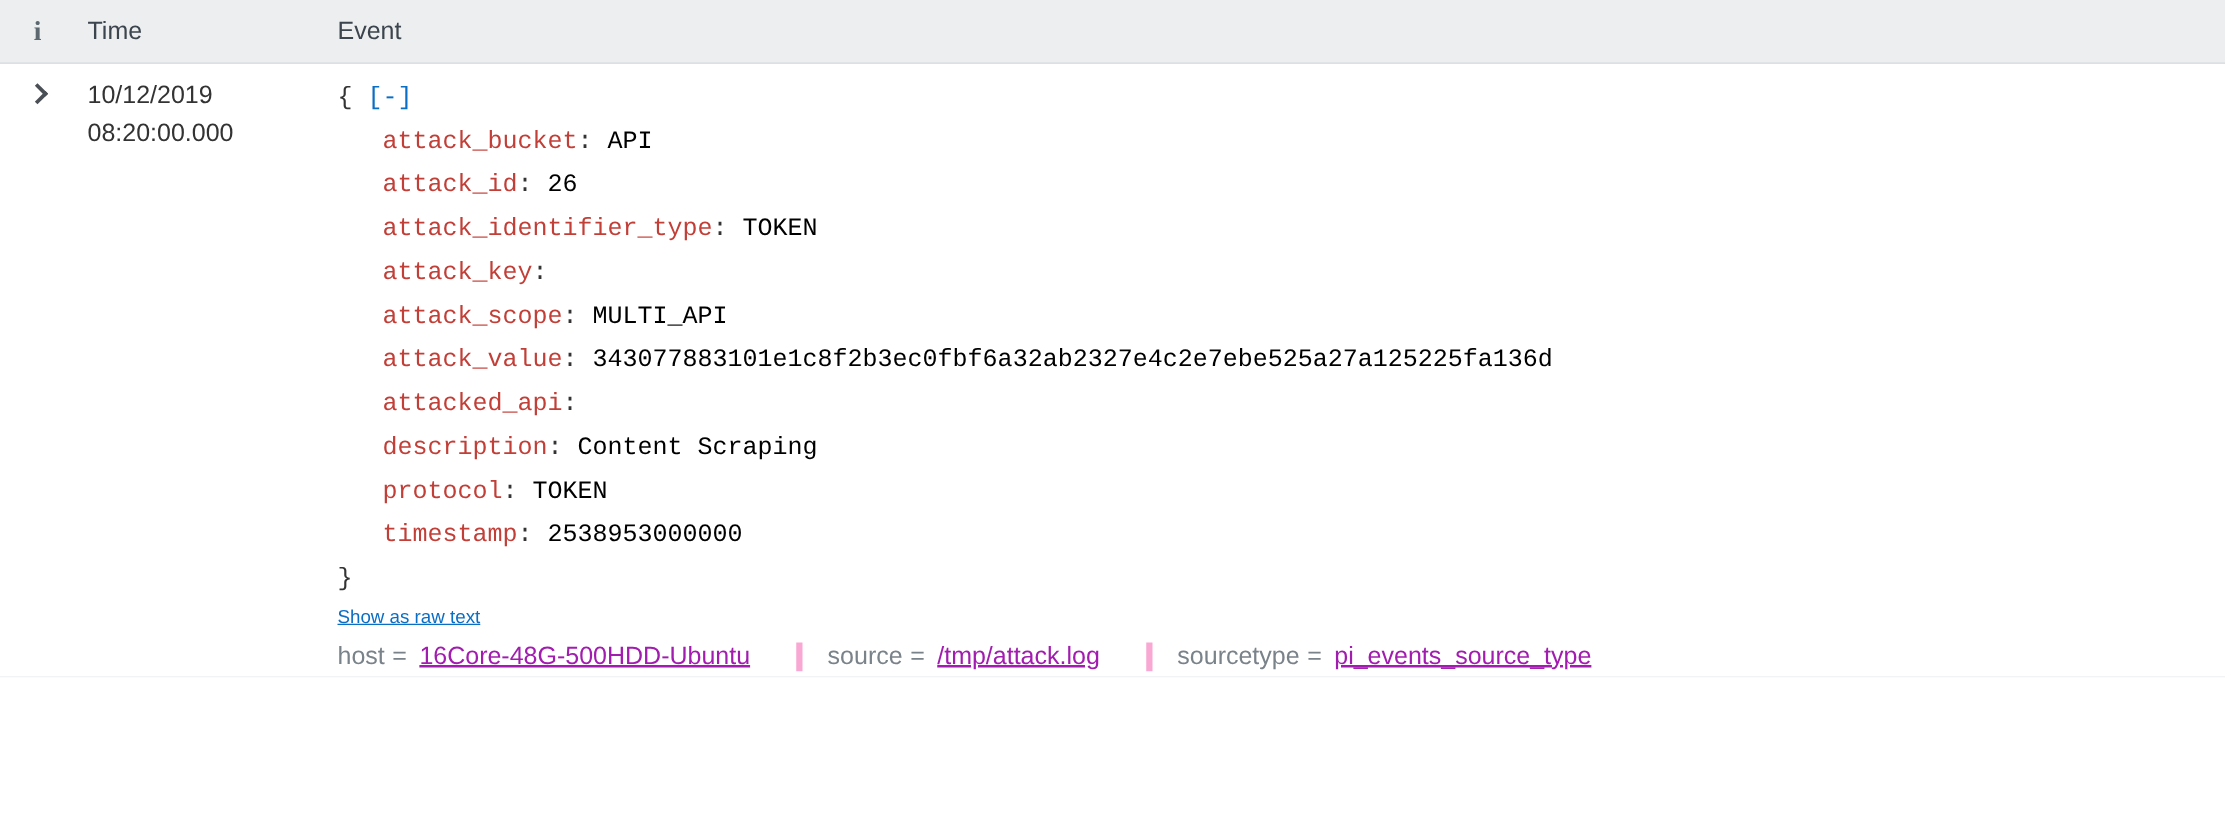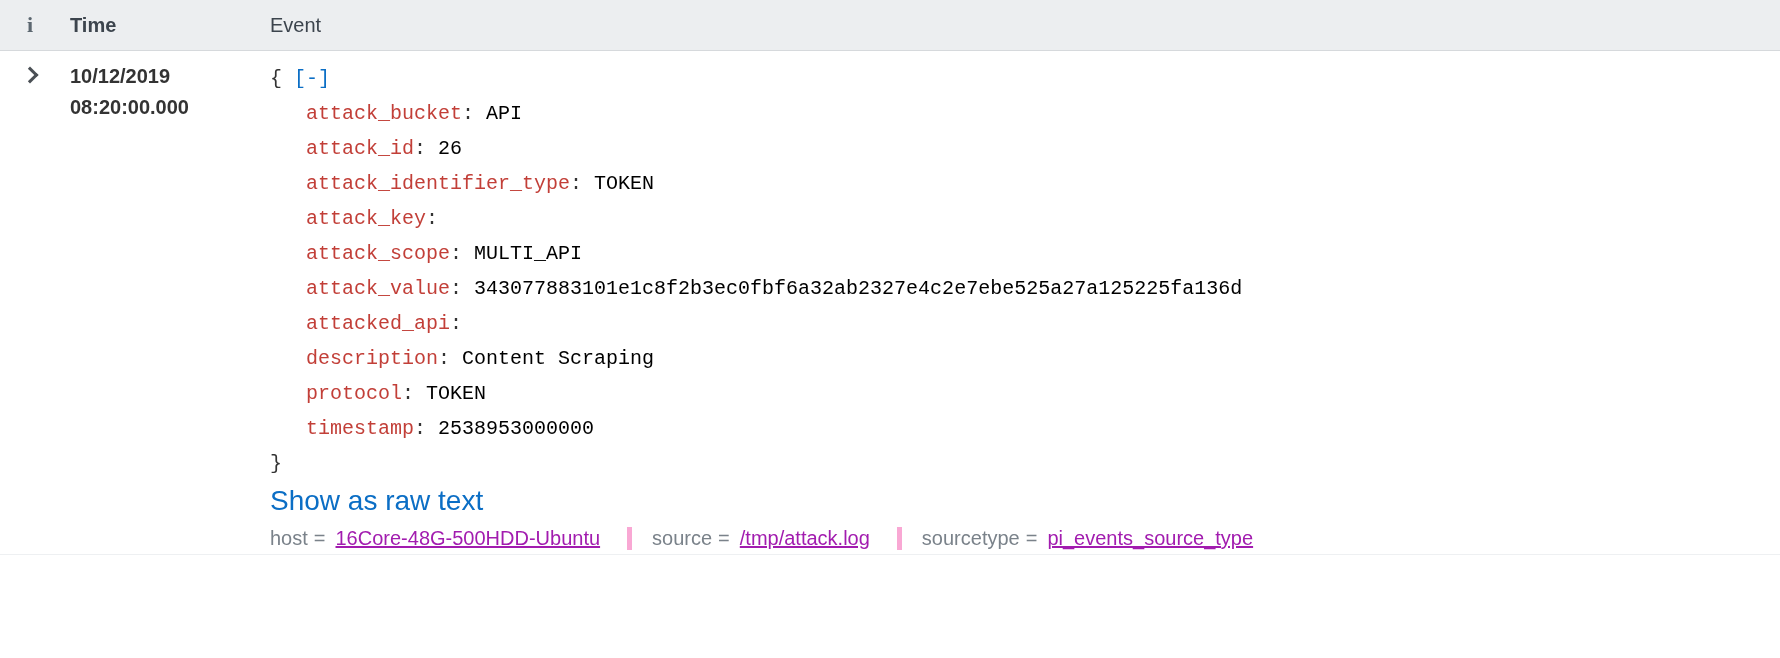--- a/index.html
+++ b/index.html
@@ -18,21 +18,21 @@
     background: #eceef0;
     border-bottom: 1px solid #d6d9dc;
   }
   .header-row td {
     padding: 12px 10px;
     color: #3c444d;
     font-size: 20px;
     vertical-align: middle;
   }
   .col-expand { width: 60px; text-align: center; }
-  .col-time   { width: 200px; font-weight: bold; }
+  .col-time   { width: 200px; }
   .col-event  { }
   .info-icon {
     font-family: Georgia, "Times New Roman", serif;
     font-weight: bold;
     font-size: 22px;
     color: #5c6770;
     display: inline-block;
   }
   .data-row td {
     padding: 10px 10px 4px 10px;
@@ -62,33 +62,34 @@
   }
   .brace { color: #333; }
   .collapse-link { color: #0b6ec5; cursor: pointer; }
   .kv-row { padding-left: 36px; }
   .jkey { color: #c23f38; text-align: right; }
   .jcolon { color: #333; }
   .jval { color: #000000; }
   .raw-link {
     color: #0b6ec5;
     font-family: "Helvetica Neue", Helvetica, Arial, sans-serif;
-    font-size: 28px;
+    font-size: 15px;
     cursor: pointer;
     margin-top: 4px;
     display: inline-block;
+    text-decoration: underline;
   }
   .meta-row {
     margin-top: 10px;
     font-family: "Helvetica Neue", Helvetica, Arial, sans-serif;
     font-size: 20px;
     color: #333;
     display: flex;
     align-items: center;
-    gap: 7px;
+    gap: 17px;
   }
   .meta-item {
     display: flex;
     align-items: center;
     padding-right: 20px;
   }
   .meta-item + .meta-item {
     border-left: 5px solid #f9a8d4;
     padding-left: 20px;
   }

